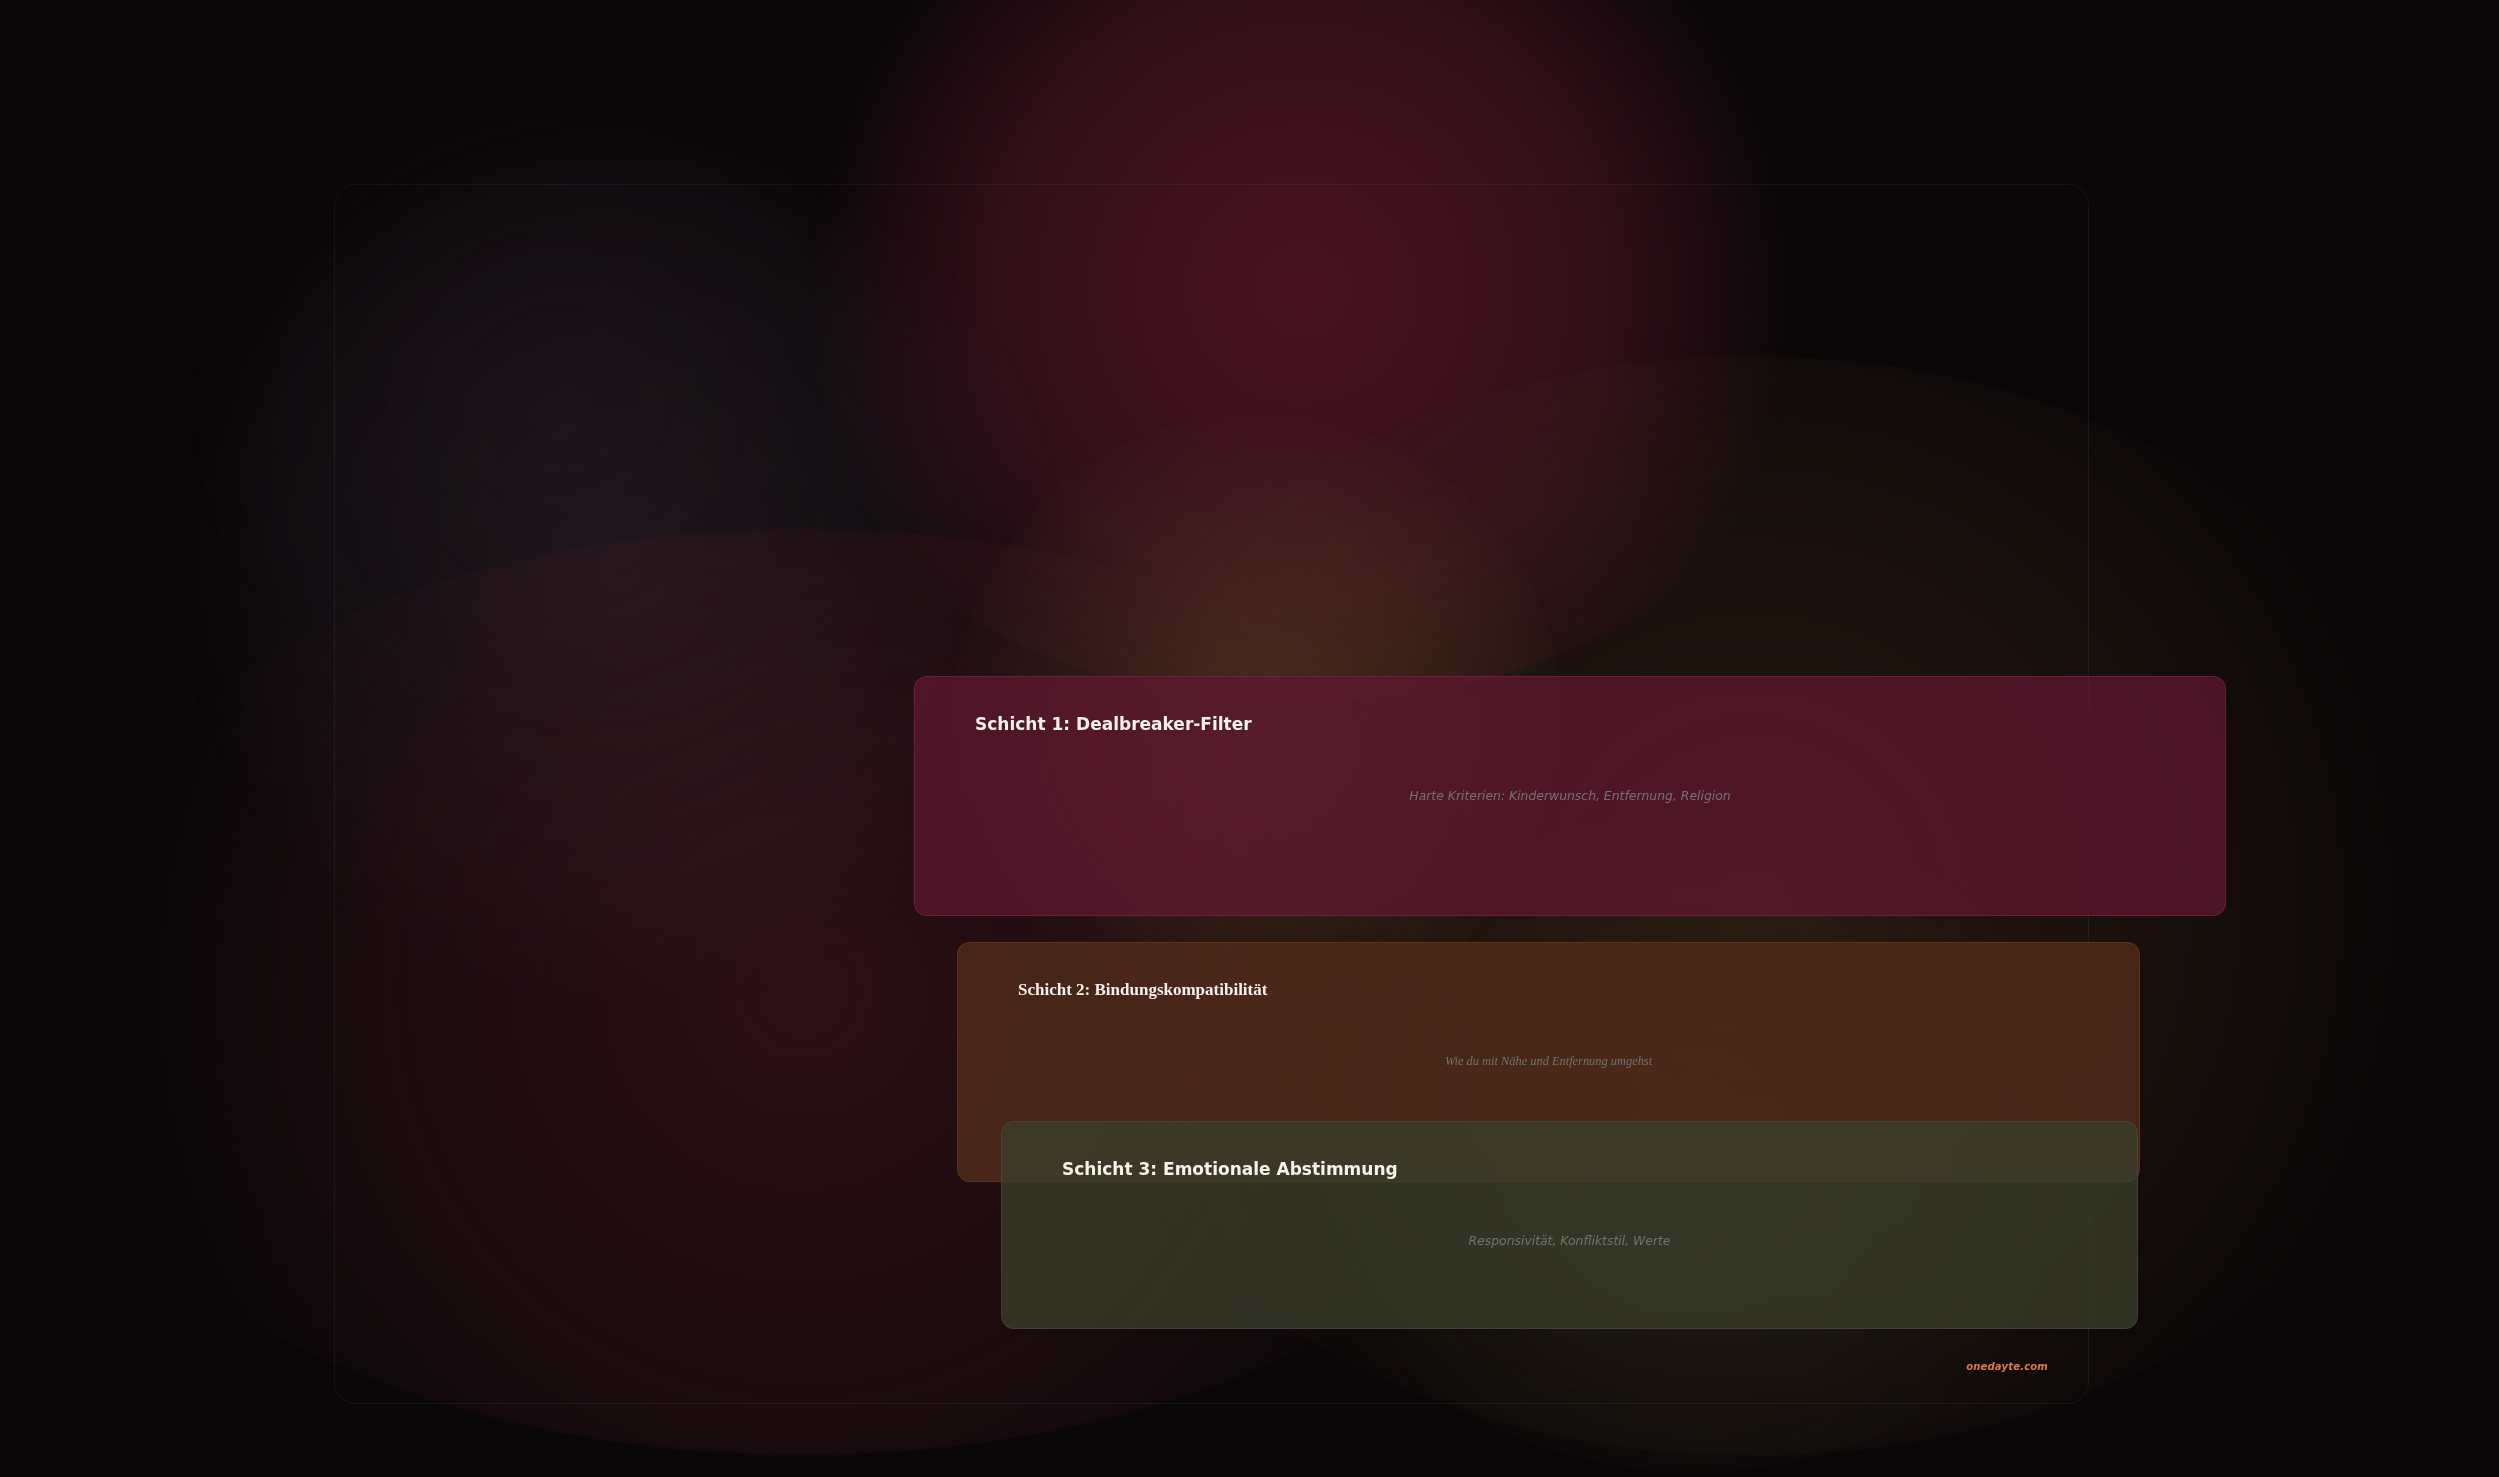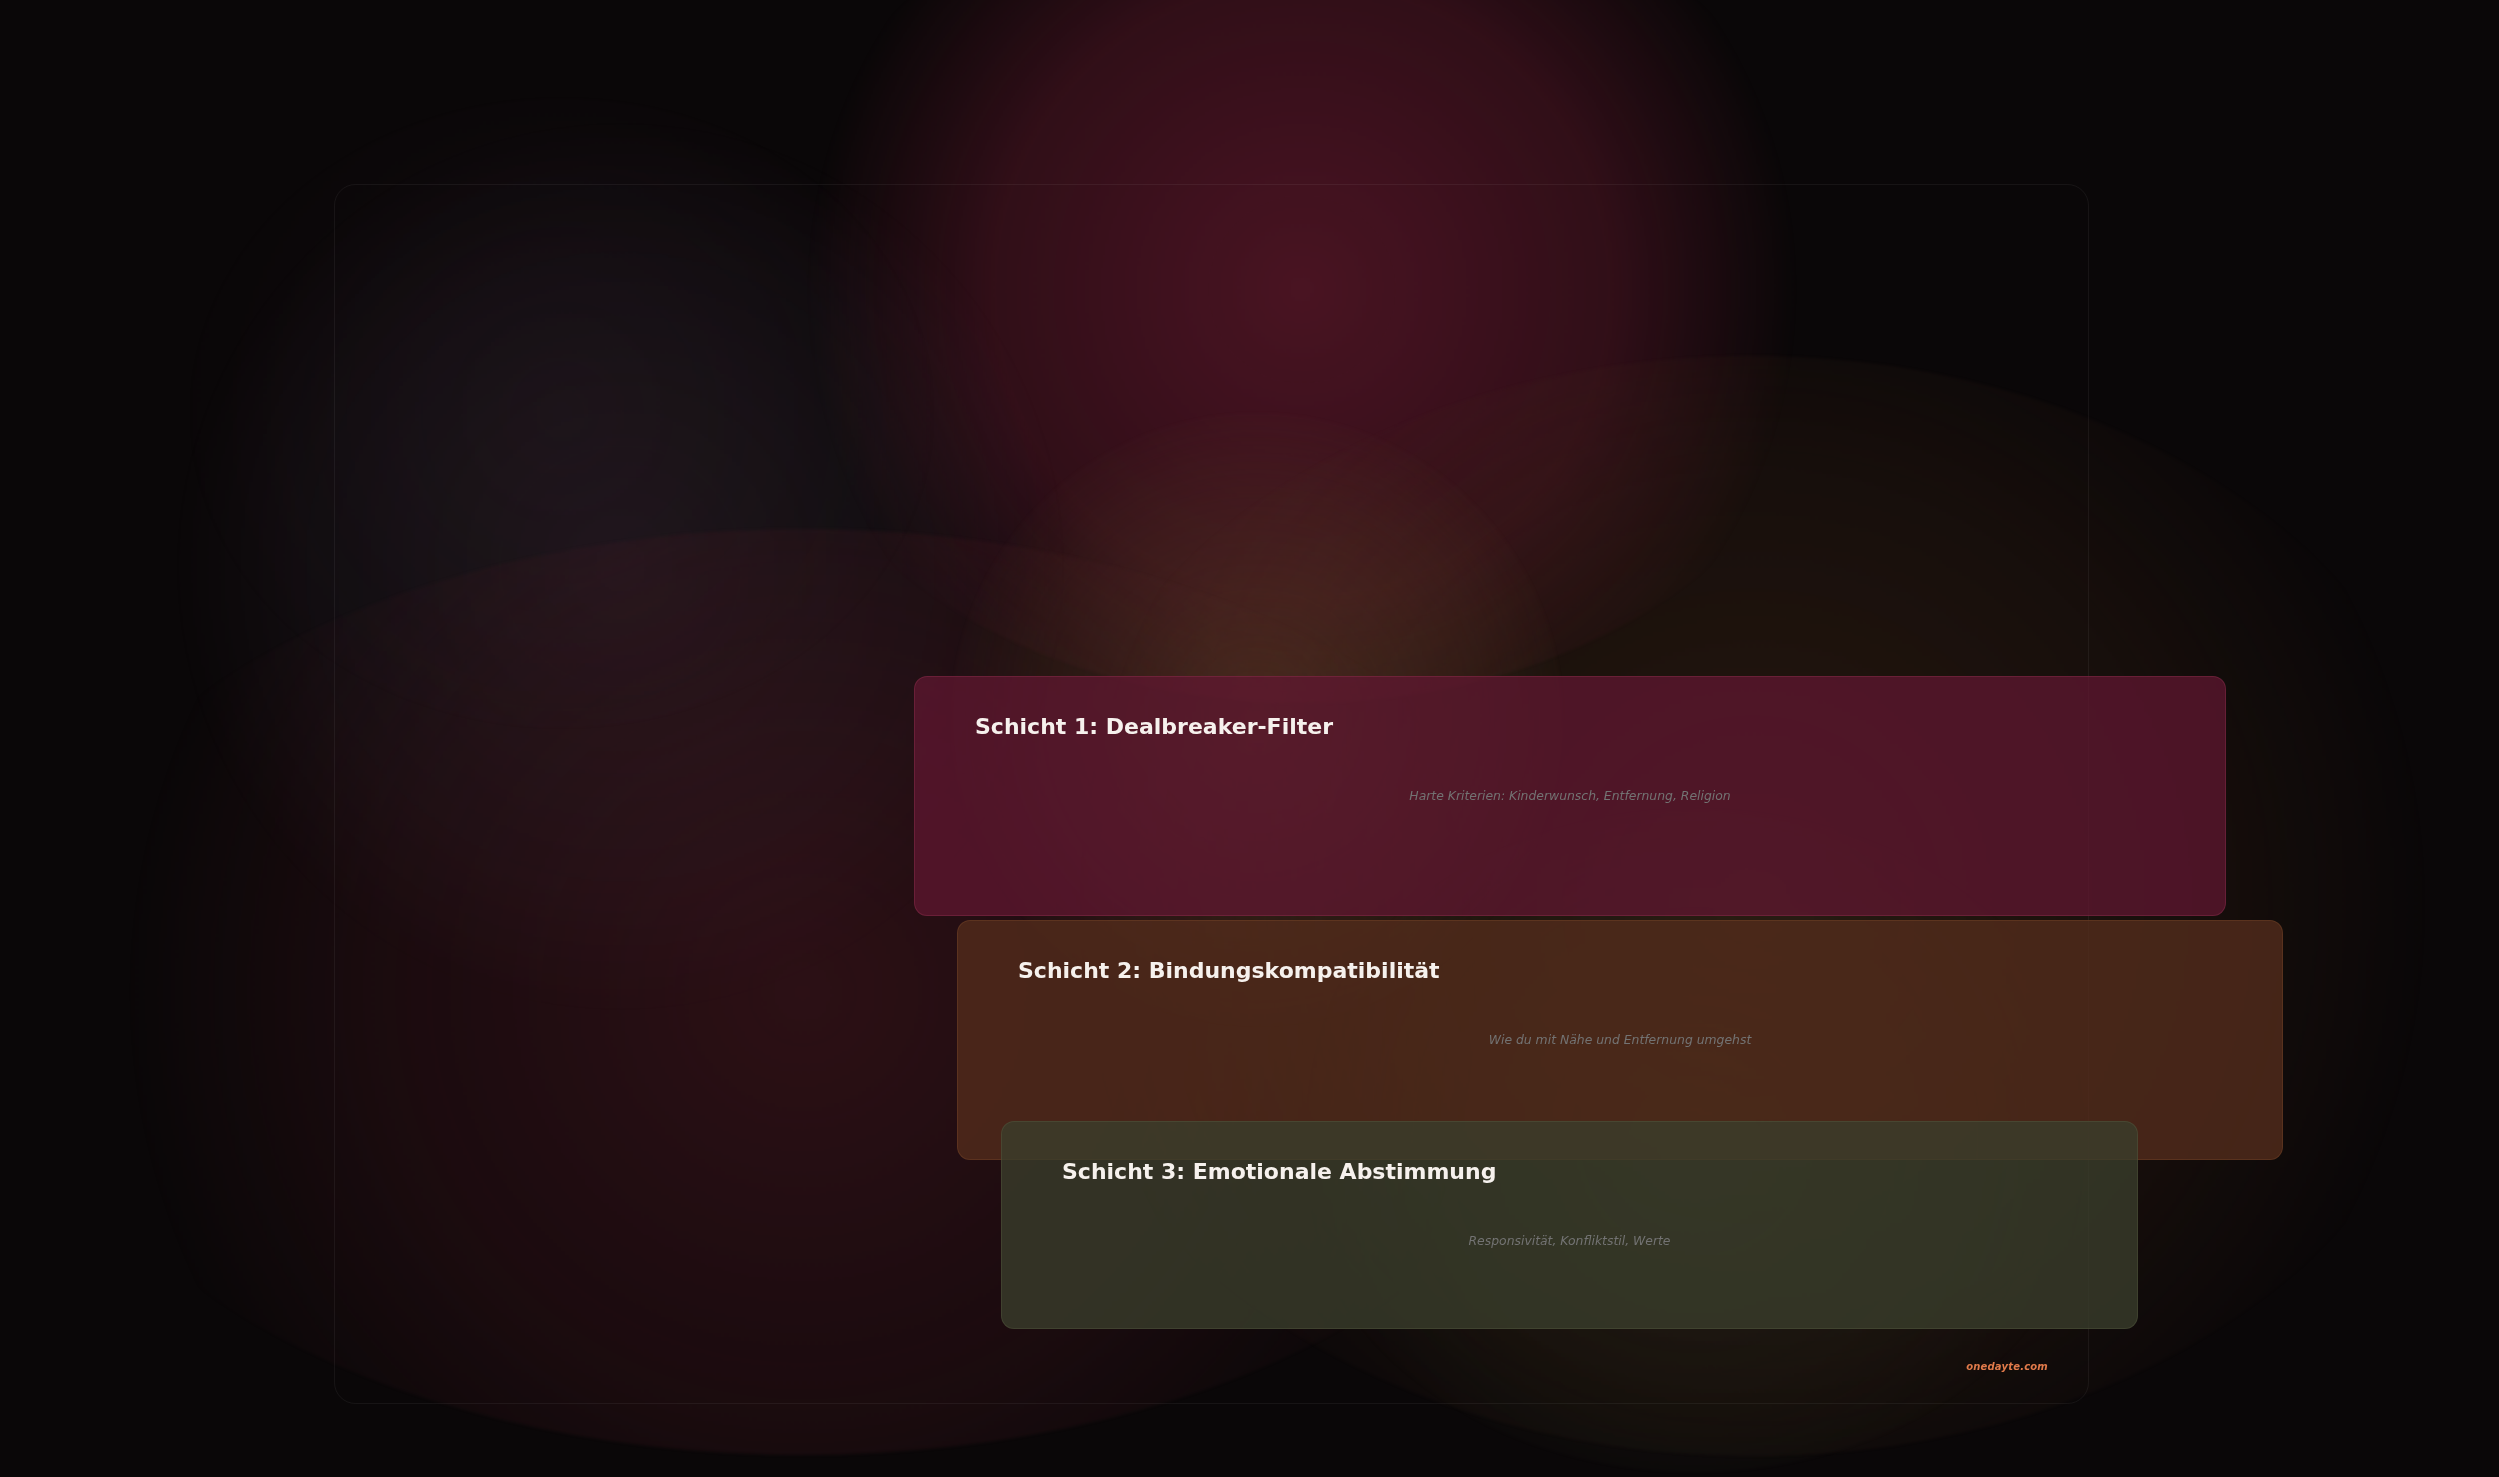--- a/index.html
+++ b/index.html
@@ -97,21 +97,21 @@
     height: 100%;
   }
   .layer {
     position: absolute;
     border-radius: 13.2px;
     box-sizing: border-box;
   }
   .layer .layer-title {
     position: absolute;
     top: 37px;
-    font-size: 22px;
+    font-size: 17px;
     font-weight: 700;
     color: #f6f1ed;
     white-space: nowrap;
   }
   .layer .layer-desc {
     position: absolute;
     left: 0;
     right: 0;
     top: 111px;
     text-align: center;
@@ -125,25 +125,26 @@
     top: 491px;
     width: 1312px;
     height: 240px;
     background: rgba(96,23,48,0.74);
     border: 0.8px solid rgba(168,60,92,0.30);
   }
   .layer-1 .layer-title { left: 60px; }
 
   .layer-2 {
     left: 622px;
-    top: 735px;
-    width: 1326px;
+    top: 757px;
+    width: 1183px;
     height: 240px;
     background: rgba(82,44,28,0.80);
     border: 0.8px solid rgba(150,92,52,0.26);
+    font-family: Liberation Serif, serif;
   }
   .layer-2 .layer-title { left: 60px; }
 
   .layer-3 {
     left: 666px;
     top: 936px;
     width: 1137px;
     height: 208px;
     background: rgba(58,62,44,0.78);
     border: 0.8px solid rgba(108,116,82,0.24);

